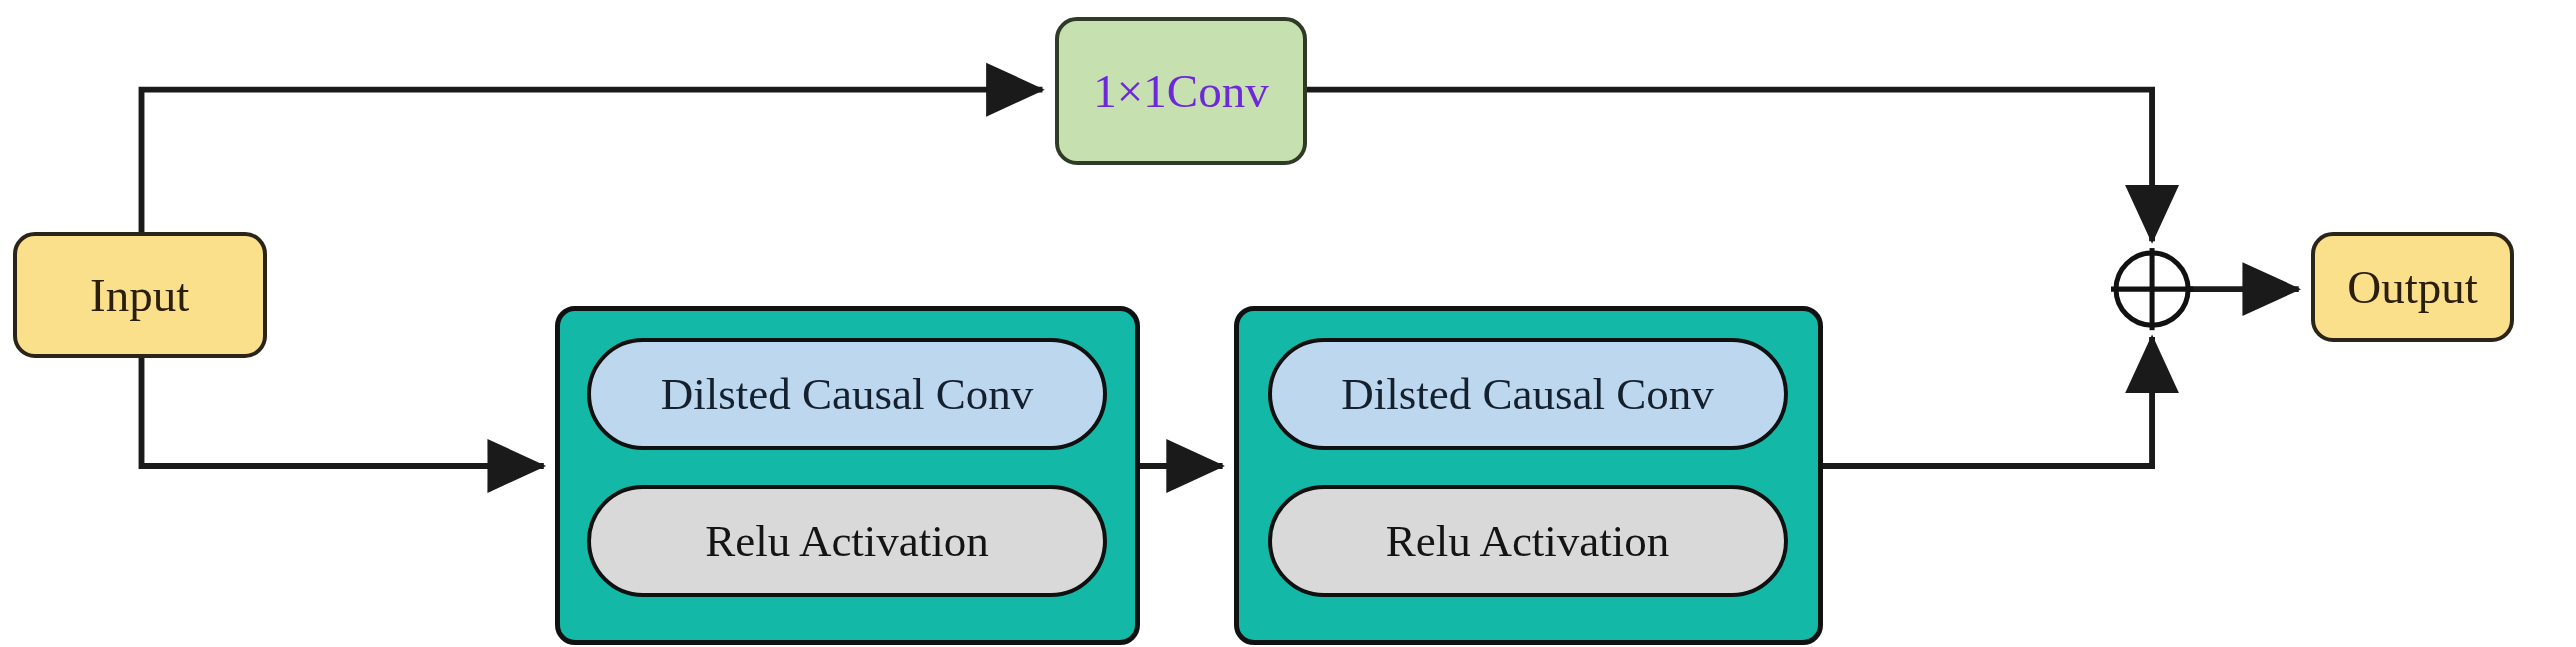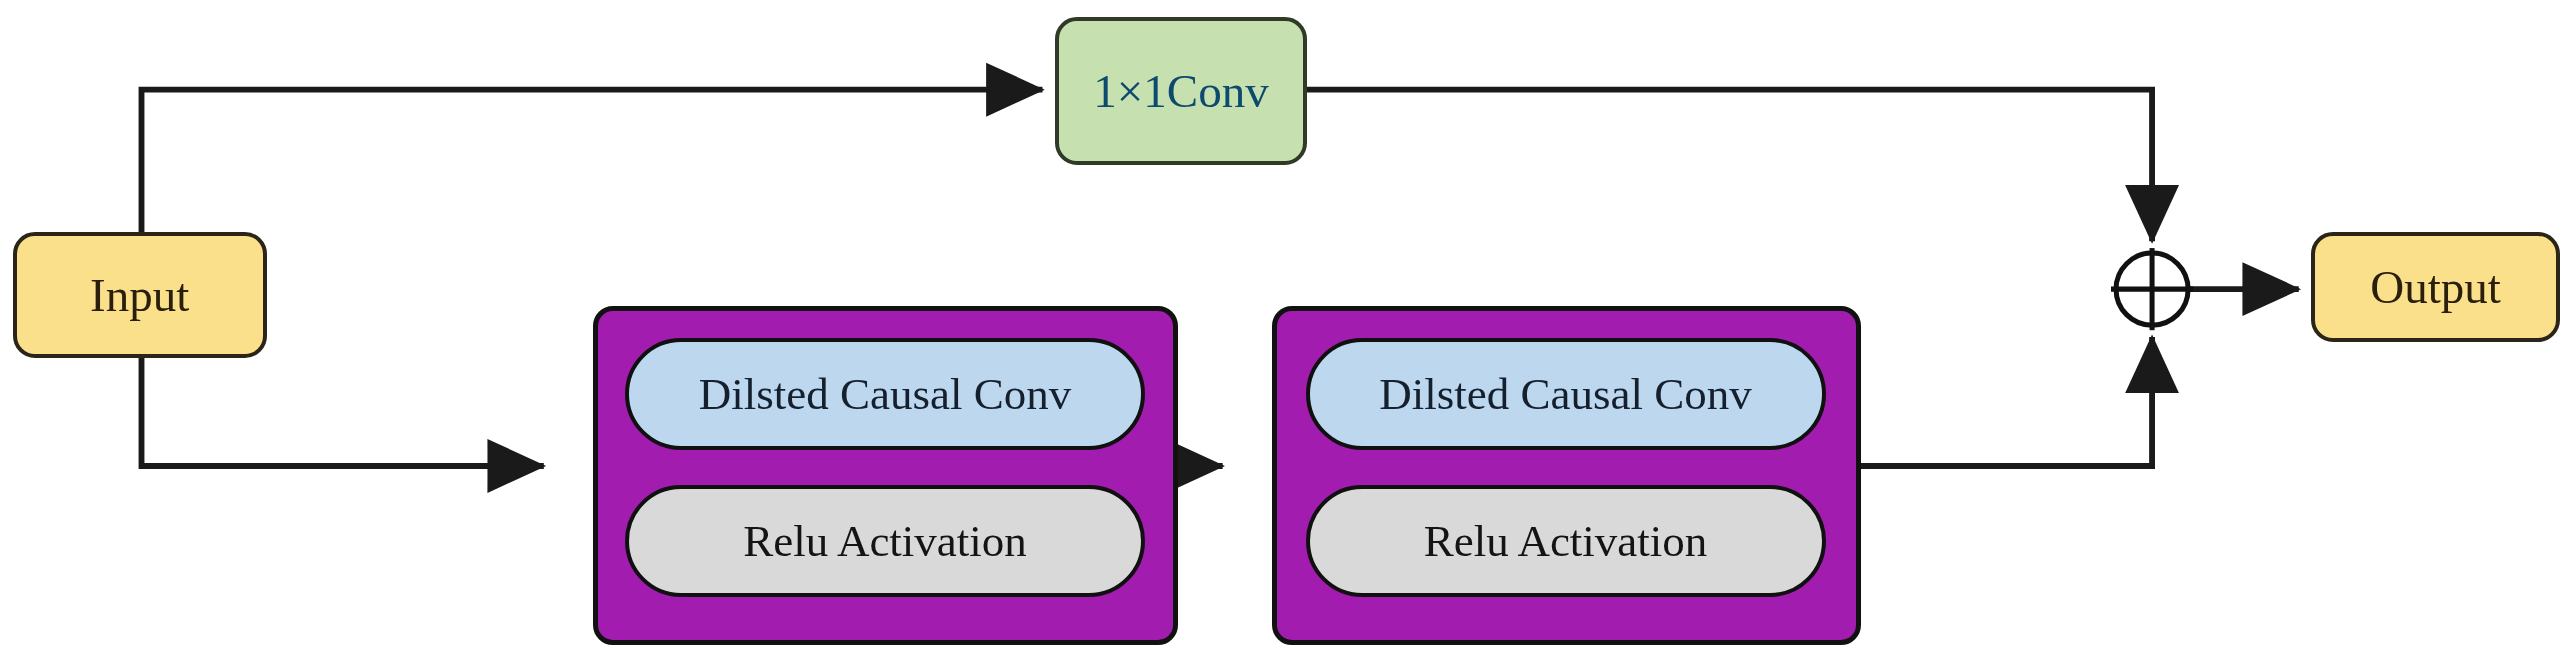--- a/index.html
+++ b/index.html
@@ -43,29 +43,28 @@
     border-radius: 22px;
     font-size: 47px;
     color: #2a1e0c;
   }
   
   .conv-box {
     background: #c6e0b0;
     border: 4.2px solid #2f3a27;
     border-radius: 22px;
     font-size: 47px;
-    color: #0c4a6e;
+    color: #6d28d9;
   }
   
   .res-block {
-    background: #a21caf;
+    background: #14b8a6;
     border: 5px solid #111111;
     border-radius: 20px;
     z-index: 4;
-    margin-left: 38px;
   }
   
   .pill {
     position: absolute;
     box-sizing: border-box;
     display: flex;
     align-items: center;
     justify-content: center;
     border: 4.2px solid #101010;
     border-radius: 59px;
@@ -117,21 +116,21 @@
   </svg>
 
   <div class="node term-box" style="left:12.6px; top:232px; width:254px; height:126px;">
     <span>Input</span>
   </div>
 
   <div class="node conv-box" style="left:1055px; top:17px; width:252px; height:148px;">
     <span>1×1Conv</span>
   </div>
 
-  <div class="node term-box" style="left:2311px; top:232px; width:249px; height:110px;">
+  <div class="node term-box" style="left:2311px; top:232px; width:203px; height:110px;">
     <span>Output</span>
   </div>
 
   <div class="res-block" style="position:absolute; left:555px; top:306px; width:575px; height:329px;">
     <div class="pill pill-conv" style="left:27px; top:27px; width:520px; height:112px;">
       <span>Dilsted Causal Conv</span>
     </div>
     <div class="pill pill-relu" style="left:27px; top:174px; width:520px; height:112px;">
       <span>Relu Activation</span>
     </div>

